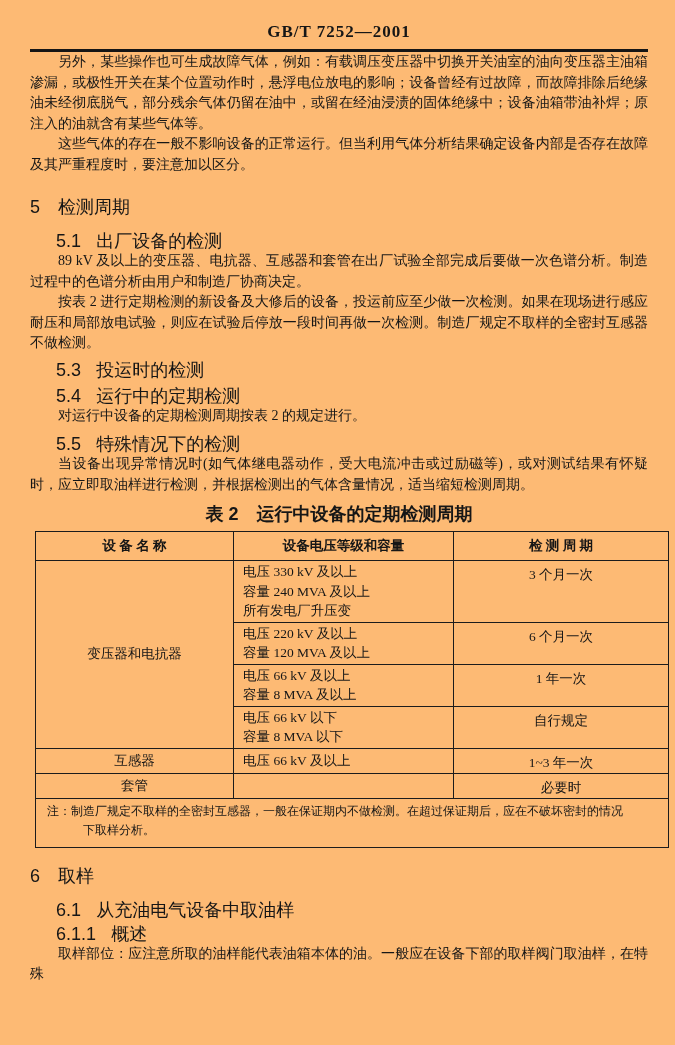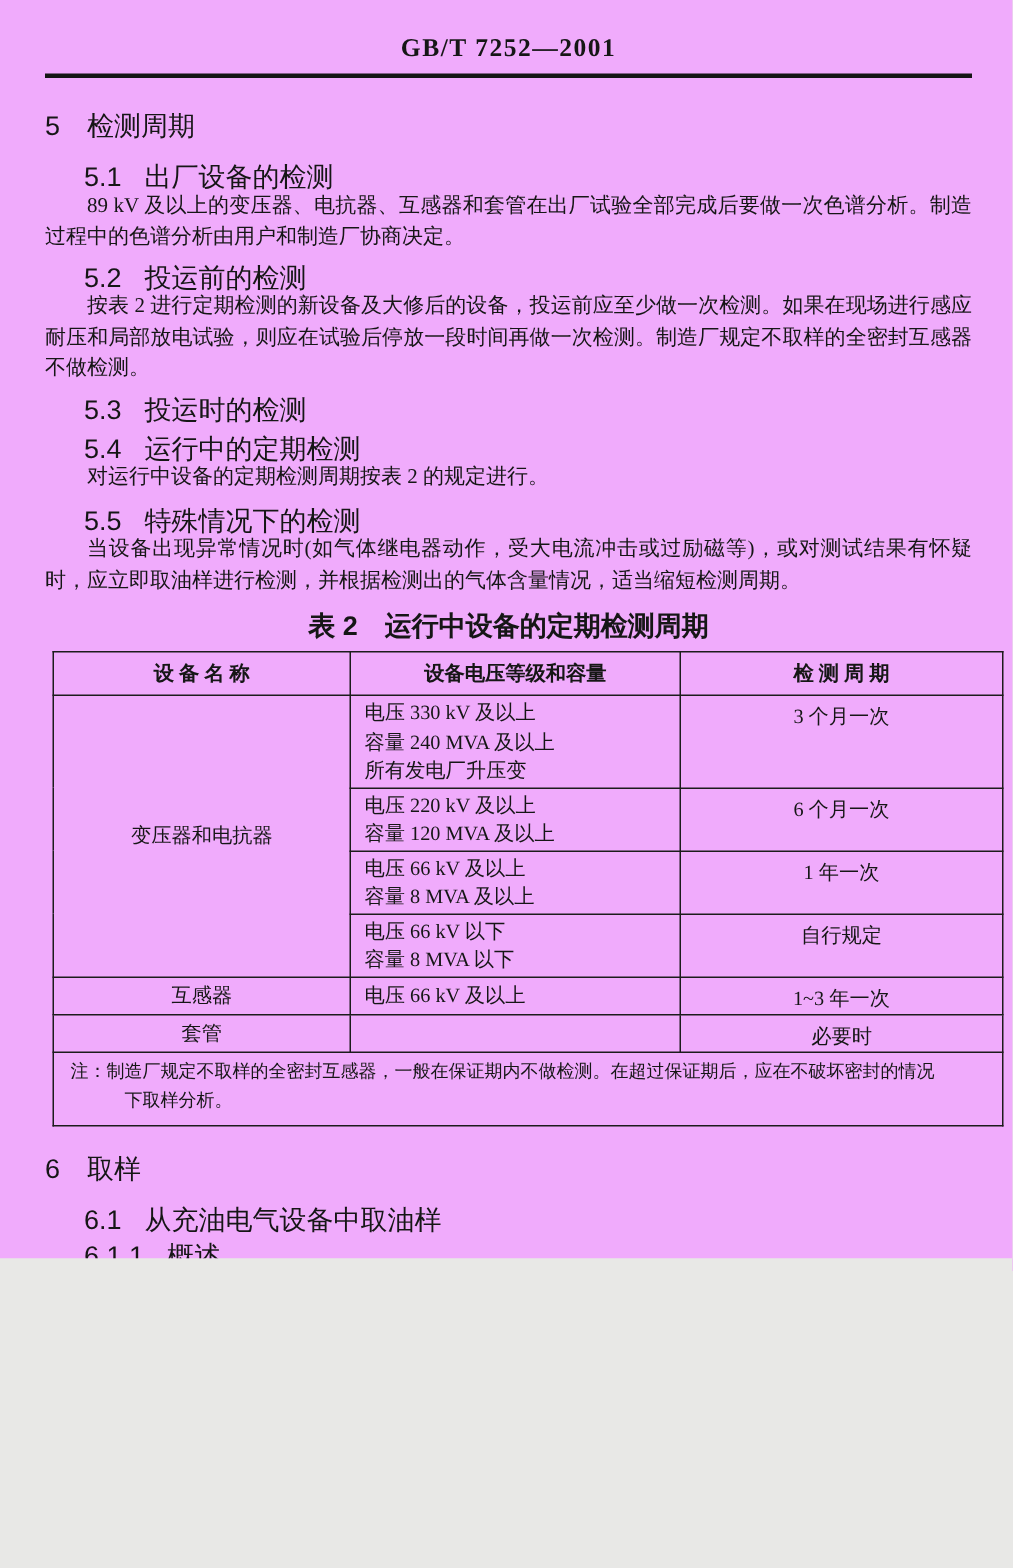--- a/index.html
+++ b/index.html
@@ -1,19 +1,19 @@
 <!DOCTYPE html>
 <html><head>
 <meta charset="utf-8">
 <style>
   html,body { margin:0; padding:0; background:#e8e8e6; }
   .page {
-    width:675px; height:839px;
+    width:675px; height:1045px;
     margin:0 auto;
-    background:#f0abfc;
+    background:#fdba74;
     color:#161616;
     font-family:"Liberation Serif","DejaVu Serif",serif;
     box-sizing:border-box;
     padding:22px 27px 0 30px;
     overflow:hidden;
     position:relative;
   }
   .doc-header {
     text-align:center;
     font-weight:bold;
@@ -90,33 +90,32 @@
   .note-line2 { padding-left:3em; }
 </style>
 </head>
 <body>
 
 <div class="page">
 
   <div class="doc-header">GB/T 7252—2001</div>
   <div class="header-rule"></div>
 
+  <p class="body indent mt-p1">另外，某些操作也可生成故障气体，例如：有载调压变压器中切换开关油室的油向变压器主油箱渗漏，或极性开关在某个位置动作时，悬浮电位放电的影响；设备曾经有过故障，而故障排除后绝缘油未经彻底脱气，部分残余气体仍留在油中，或留在经油浸渍的固体绝缘中；设备油箱带油补焊；原注入的油就含有某些气体等。</p>
+  <p class="body indent">这些气体的存在一般不影响设备的正常运行。但当利用气体分析结果确定设备内部是否存在故障及其严重程度时，要注意加以区分。</p>
 
   <div class="h mt-s5">
     <span class="num">5</span><span>检测周期</span>
   </div>
 
   <div class="h mt-s51">
     <span class="num-sub">5.1</span><span>出厂设备的检测</span>
   </div>
   <p class="body indent">89 kV 及以上的变压器、电抗器、互感器和套管在出厂试验全部完成后要做一次色谱分析。制造过程中的色谱分析由用户和制造厂协商决定。</p>
 
-  <div class="h mt-s52">
-    <span class="num-sub">5.2</span><span>投运前的检测</span>
-  </div>
   <p class="body indent">按表 2 进行定期检测的新设备及大修后的设备，投运前应至少做一次检测。如果在现场进行感应耐压和局部放电试验，则应在试验后停放一段时间再做一次检测。制造厂规定不取样的全密封互感器不做检测。</p>
 
   <div class="h mt-s53">
     <span class="num-sub">5.3</span><span>投运时的检测</span>
   </div>
 
   <div class="h mt-s54">
     <span class="num-sub">5.4</span><span>运行中的定期检测</span>
   </div>
   <p class="body indent">对运行中设备的定期检测周期按表 2 的规定进行。</p>

